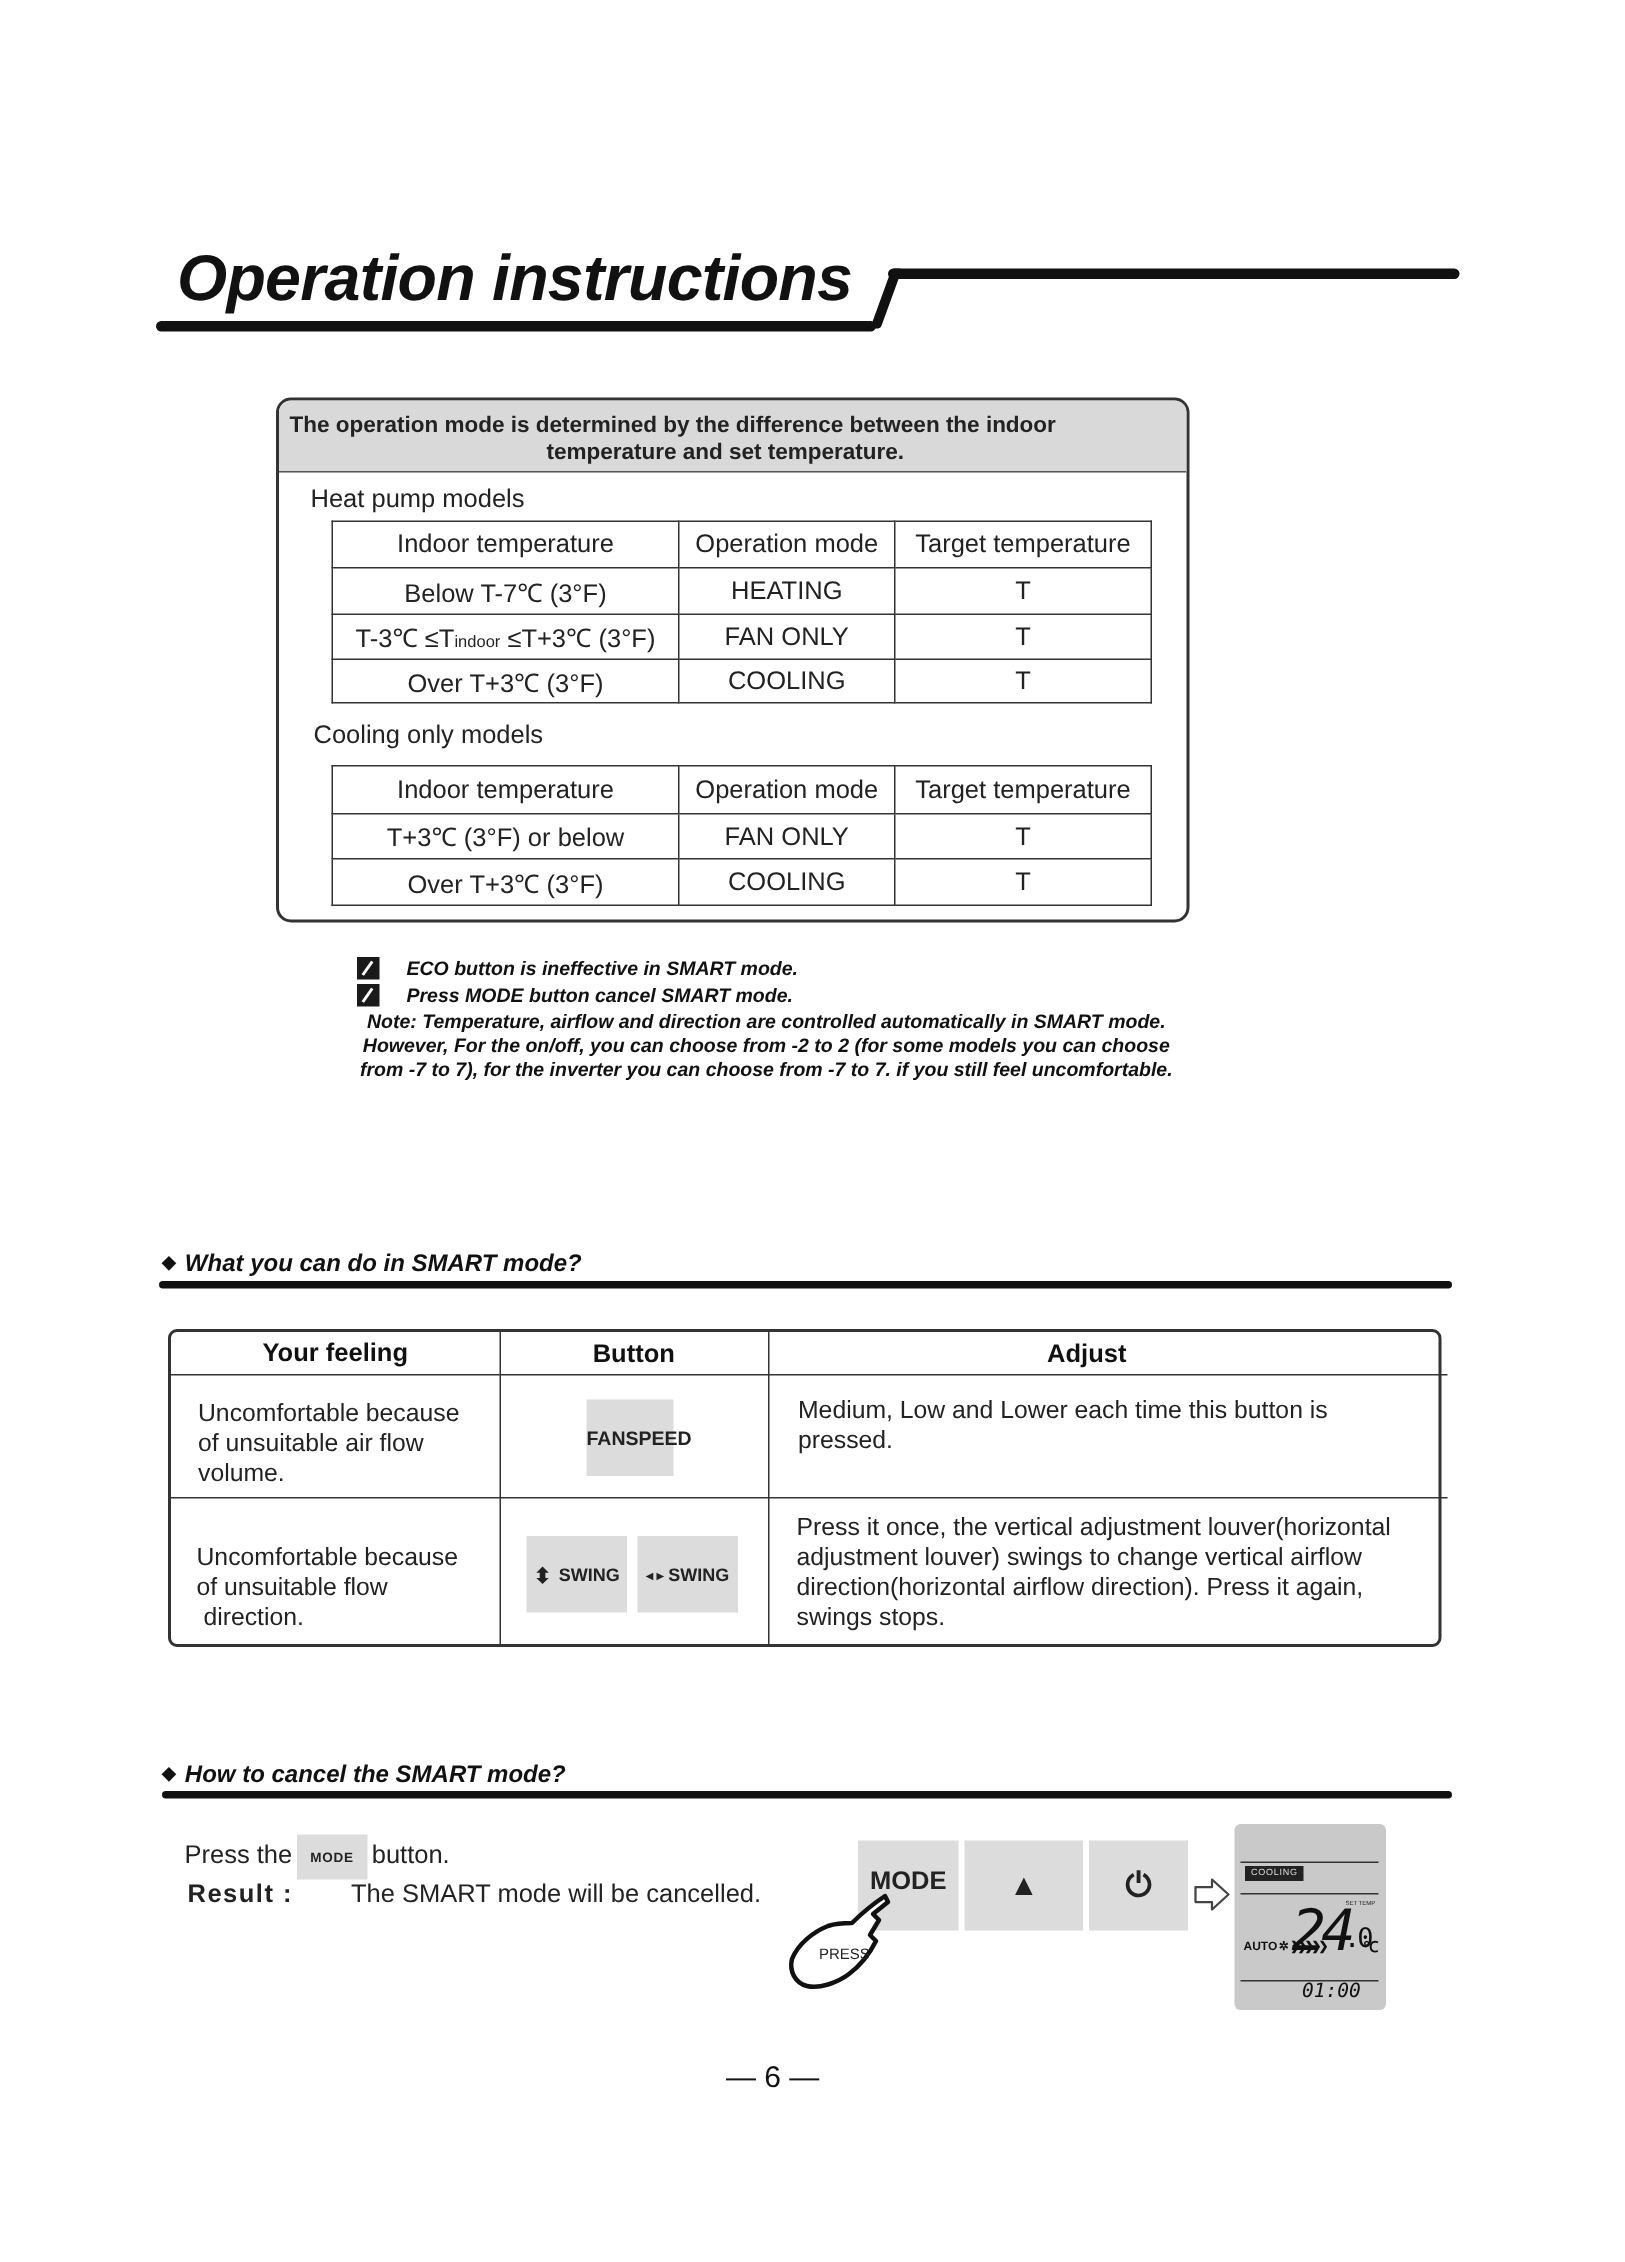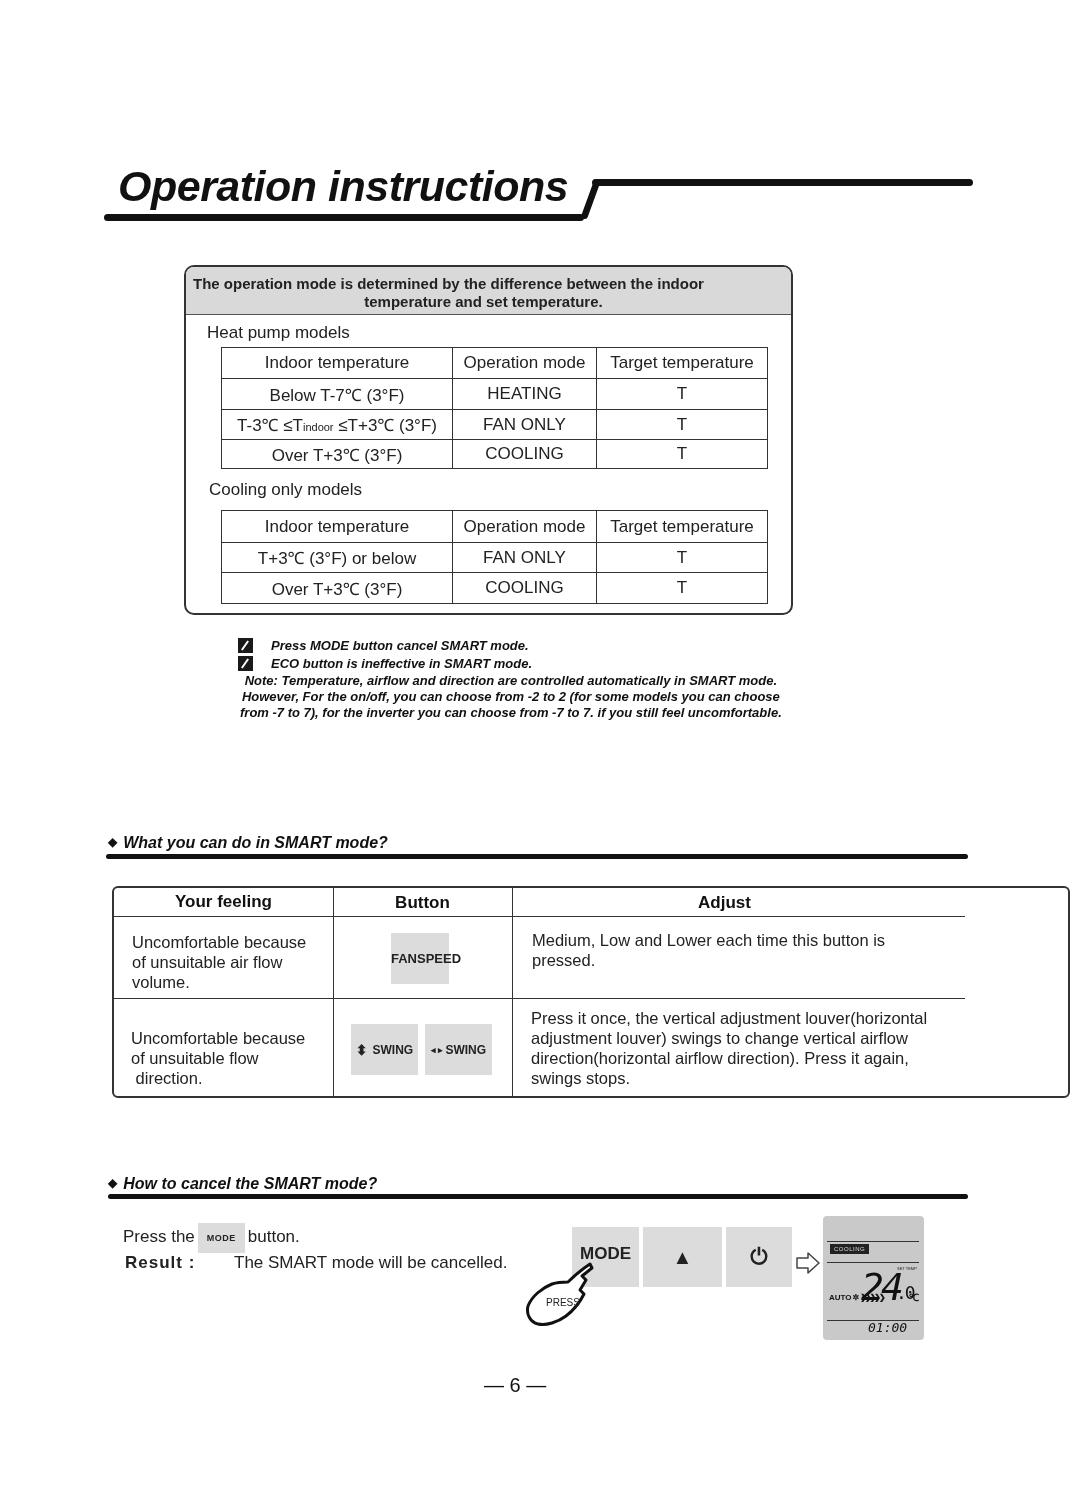--- a/index.html
+++ b/index.html
@@ -29,21 +29,21 @@
   .check { position: absolute; left: 0; top: 1px; width: 15px; height: 15px; background: #1a1a1a; }
   .check::after { content: ""; position: absolute; left: 6px; top: 2px; width: 2px; height: 11px; background: #fff; transform: rotate(35deg); }
   .note-para { line-height: 16px; margin-top: 0; padding-left: 2px; text-align: center; }
 
   
   .sec-head { font-size: 16px; font-weight: bold; font-style: italic; color: #111; }
   .sec-head .dia { font-style: normal; font-size: 12px; margin-right: 6px; position: relative; top: -2px; }
   .sec-rule { height: 5px; background: #111; border-radius: 3px; }
 
   
-  .smart-box { left: 112px; top: 886px; width: 958px; height: 212px; border: 2px solid #333; border-radius: 6px; }
+  .smart-box { left: 112px; top: 886px; width: 849px; height: 212px; border: 2px solid #333; border-radius: 6px; }
   .smart-box .vline { position: absolute; top: 0; width: 1px; height: 100%; background: #333; }
   .smart-box .hline { position: absolute; left: 0; height: 1px; background: #333; }
   .sm-head { position: absolute; top: 4px; font-size: 17px; font-weight: bold; text-align: center; color: #111; }
   .sm-cell { position: absolute; font-size: 16.5px; line-height: 20px; color: #222; }
   .remote-btn { position: absolute; background: #dcdcdc; display: flex; align-items: center; justify-content: center; font-weight: bold; color: #222; }
 
   
   .cancel-text { font-size: 17px; color: #222; }
   .inline-mode { display: inline-block; width: 47px; height: 30px; background: #dcdcdc; font-size: 9px; font-weight: bold; text-align: center; line-height: 30px; vertical-align: middle; margin: 0 3px; letter-spacing: 0.5px; }
 
@@ -108,22 +108,22 @@
     <tr style="height:31px;">
       <td>Over T+3℃ (3°F)</td>
       <td>COOLING</td>
       <td>T</td>
     </tr>
   </tbody>
     </table>
 </div>
 
 <div class="abs notes">
+  <div class="note-item"><span class="check"></span><span>ECO button is ineffective in SMART  mode.</span></div>
   <div class="note-item"><span class="check"></span><span>Press MODE button cancel SMART mode.</span></div>
-  <div class="note-item"><span class="check"></span><span>ECO button is ineffective in SMART  mode.</span></div>
   <div class="note-para">Note: Temperature, airflow and direction are controlled automatically in SMART mode.</div>
   <div class="note-para">However, For the on/off,  you can choose from -2 to 2 (for some models you can choose</div>
   <div class="note-para">from -7 to 7), for the inverter you can choose from -7 to 7. if you still feel uncomfortable.</div>
 </div>
 
 <div class="abs sec-head" style="left:108px;top:834px;">
   <span class="dia">◆</span><span>What you can do in SMART  mode?</span>
 </div>
 <div class="abs sec-rule" style="left:106px;top:854px;width:862px;"></div>
 

